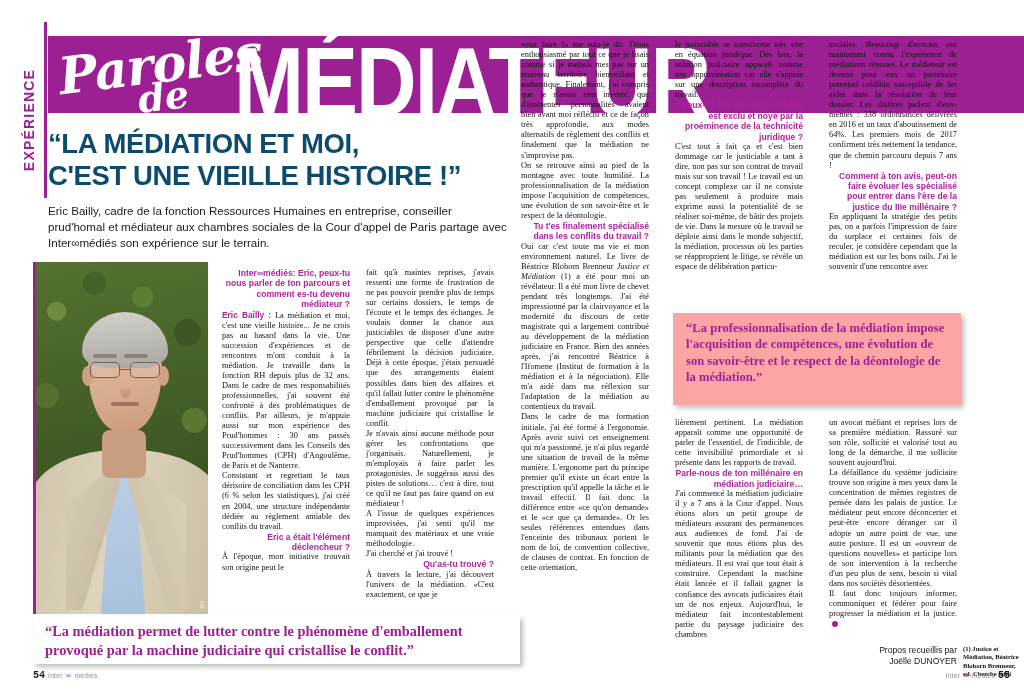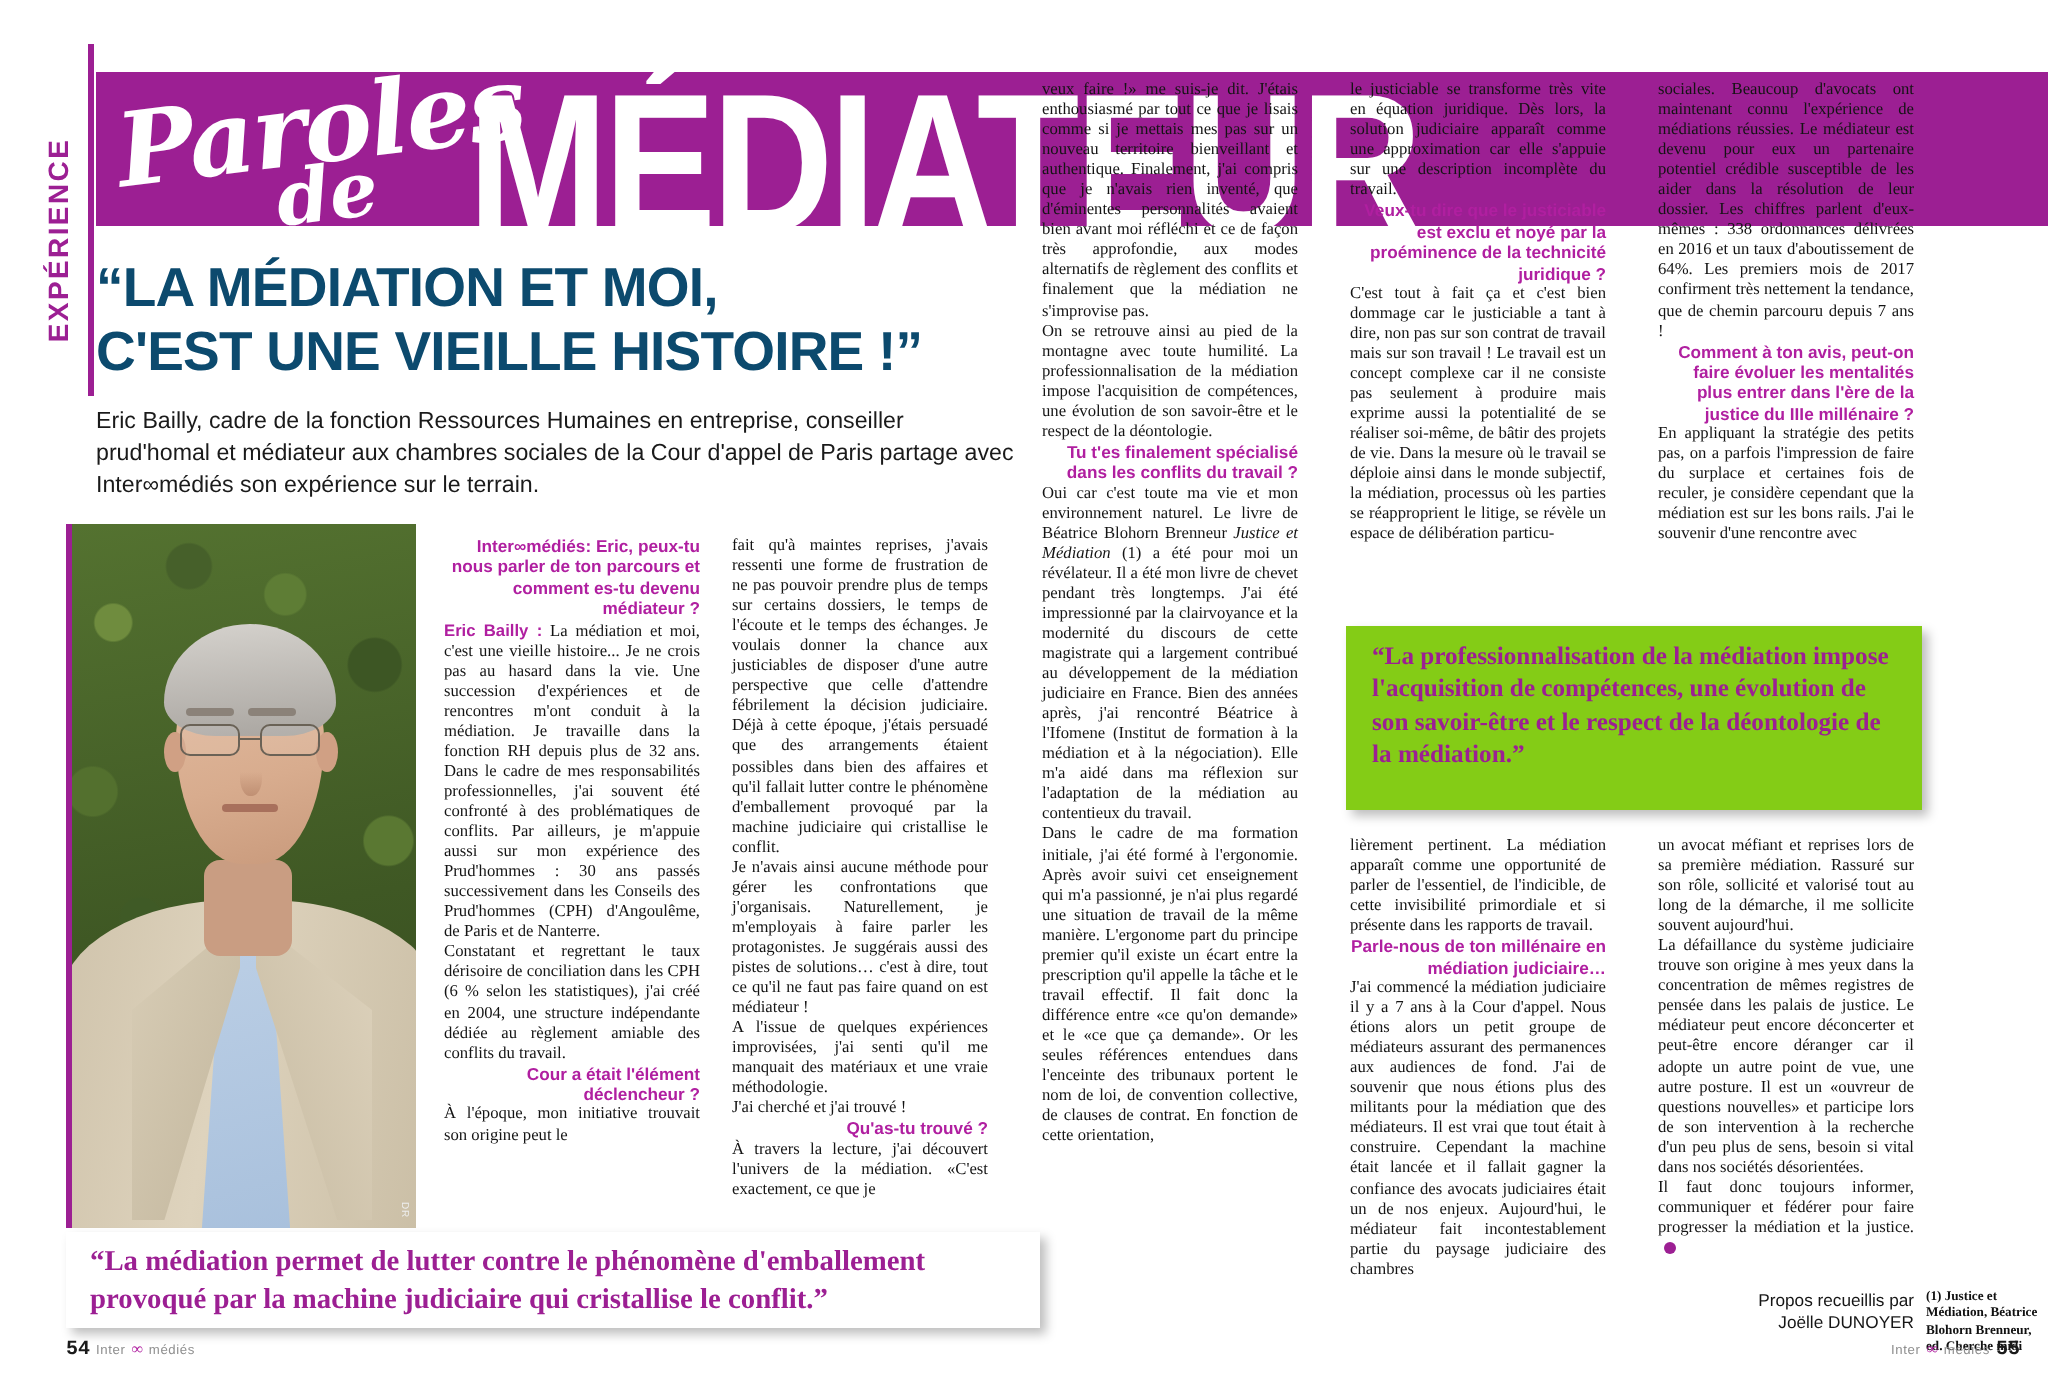--- a/index.html
+++ b/index.html
@@ -242,21 +242,21 @@
     font-weight:bold;
     font-size:14.4px;
     line-height:19px;
     color:#9c1f93;
   }
 
   
   .pq-right {
     position:absolute; left:673px; top:313px;
     width:288px; height:92px;
-    background:#84cc16;
+    background:#fca5a5;
     box-shadow:3px 3px 5px rgba(0,0,0,0.26);
     padding:7px 10px 0 13px;
   }
   .pq-right .t {
     font-family:"Liberation Serif", serif;
     font-weight:bold;
     font-size:12.6px;
     line-height:16.3px;
     color:#9c1f93;
   }
@@ -332,21 +332,21 @@
       </div>
     <div class="nose"></div>
     <div class="mouth"></div>
     <div class="photo-credit">DR</div>
   </div>
 
   <div class="col" id="col1">
     <p class="q first-q">Inter∞médiés: Eric, peux-tu nous parler de ton parcours et comment es-tu devenu médiateur ?</p>
     <p><span class="speaker">Eric Bailly :</span><span> La médiation et moi, c'est une vieille histoire... Je ne crois pas au hasard dans la vie. Une succession d'expériences et de rencontres m'ont conduit à la médiation. Je travaille dans la fonction RH depuis plus de 32 ans. Dans le cadre de mes responsabilités professionnelles, j'ai souvent été confronté à des problématiques de conflits. Par ailleurs, je m'appuie aussi sur mon expérience des Prud'hommes : 30 ans passés successivement dans les Conseils des Prud'hommes (CPH) d'Angoulême, de Paris et de Nanterre.</span></p>
     <p>Constatant et regrettant le taux dérisoire de conciliation dans les CPH (6 % selon les statistiques), j'ai créé en 2004, une structure indépendante dédiée au règlement amiable des conflits du travail.</p>
-    <p class="q">Cour a était l'élément déclencheur ?</p>
+    <p class="q">Eric a était l'élément déclencheur ?</p>
     <p>À l'époque, mon initiative trouvait son origine peut le</p>
   </div>
 
   <div class="col" id="col2">
     <p>fait qu'à maintes reprises, j'avais ressenti une forme de frustration de ne pas pouvoir prendre plus de temps sur certains dossiers, le temps de l'écoute et le temps des échanges. Je voulais donner la chance aux justiciables de disposer d'une autre perspective que celle d'attendre fébrilement la décision judiciaire. Déjà à cette époque, j'étais persuadé que des arrangements étaient possibles dans bien des affaires et qu'il fallait lutter contre le phénomène d'emballement provoqué par la machine judiciaire qui cristallise le conflit.</p>
     <p>Je n'avais ainsi aucune méthode pour gérer les confrontations que j'organisais. Naturellement, je m'employais à faire parler les protagonistes. Je suggérais aussi des pistes de solutions… c'est à dire, tout ce qu'il ne faut pas faire quand on est médiateur !</p>
     <p>A l'issue de quelques expériences improvisées, j'ai senti qu'il me manquait des matériaux et une vraie méthodologie.</p>
     <p>J'ai cherché et j'ai trouvé !</p>
     <p class="q">Qu'as-tu trouvé ?</p>
     <p>À travers la lecture, j'ai découvert l'univers de la médiation. «C'est exactement, ce que je</p>
@@ -361,21 +361,21 @@
   </div>
 
   <div class="col" id="col4">
     <p>le justiciable se transforme très vite en équation juridique. Dès lors, la solution judiciaire apparaît comme une approximation car elle s'appuie sur une description incomplète du travail.</p>
     <p class="q">Veux-tu dire que le justiciable est exclu et noyé par la proéminence de la technicité juridique ?</p>
     <p>C'est tout à fait ça et c'est bien dommage car le justiciable a tant à dire, non pas sur son contrat de travail mais sur son travail ! Le travail est un concept complexe car il ne consiste pas seulement à produire mais exprime aussi la potentialité de se réaliser soi-même, de bâtir des projets de vie. Dans la mesure où le travail se déploie ainsi dans le monde subjectif, la médiation, processus où les parties se réapproprient le litige, se révèle un espace de délibération particu-</p>
   </div>
 
   <div class="col" id="col5">
     <p>sociales. Beaucoup d'avocats ont maintenant connu l'expérience de médiations réussies. Le médiateur est devenu pour eux un partenaire potentiel crédible susceptible de les aider dans la résolution de leur dossier. Les chiffres parlent d'eux- mêmes : 338 ordonnances délivrées en 2016 et un taux d'aboutissement de 64%. Les premiers mois de 2017 confirment très nettement la tendance, que de chemin parcouru depuis 7 ans !</p>
-    <p class="q">Comment à ton avis, peut-on faire évoluer les mentalités plus entrer dans l'ère de la justice du IIIe millénaire ?</p>
+    <p class="q">Comment à ton avis, peut-on faire évoluer les spécialisé pour entrer dans l'ère de la justice du IIIe millénaire ?</p>
     <p>En appliquant la stratégie des petits pas, on a parfois l'impression de faire du surplace et certaines fois de reculer, je considère cependant que la médiation est sur les bons rails. J'ai le souvenir d'une rencontre avec</p>
   </div>
 
   <div class="pq-right">
     <div class="t">“La professionnalisation de la médiation impose l'acquisition de compétences, une évolution de son savoir-être et le respect de la déontologie de la médiation.”</div>
   </div>
 
   <div class="col" id="col4b">
     <p>lièrement pertinent. La médiation apparaît comme une opportunité de parler de l'essentiel, de l'indicible, de cette invisibilité primordiale et si présente dans les rapports de travail.</p>
     <p class="q">Parle-nous de ton millénaire en médiation judiciaire…</p>

